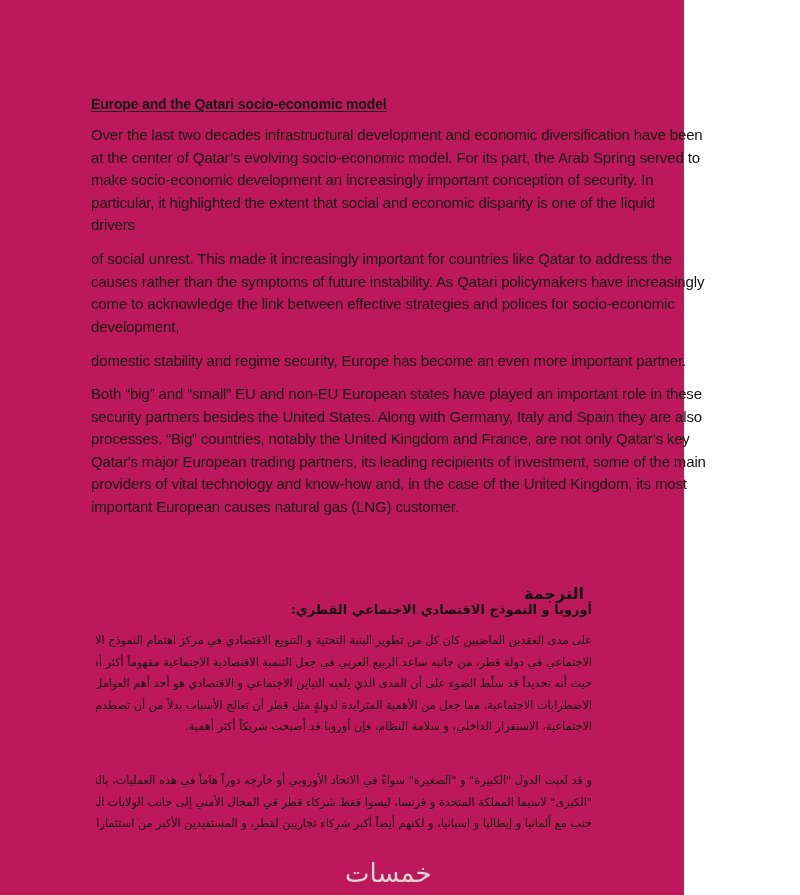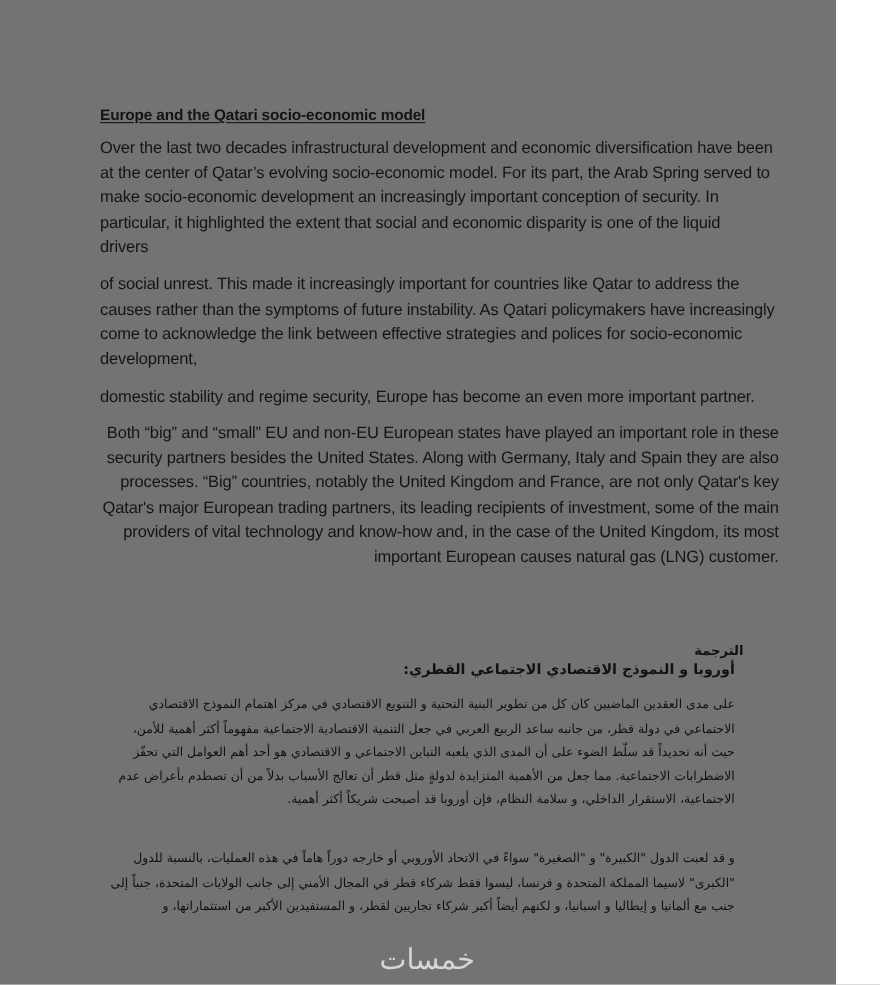--- a/index.html
+++ b/index.html
@@ -10,23 +10,23 @@
     body {
       width: 800px;
       height: 895px;
       position: relative;
       overflow: hidden;
       color: #111111;
     }
     .page {
       position: absolute;
       left: 0; top: 0;
-      width: 760px;
+      width: 684px;
       height: 895px;
-      background: #737373;
+      background: #be185d;
     }
     .en {
       font-family: "Liberation Sans", sans-serif;
       font-size: 15px;
       line-height: 22.6px;
       color: #141414;
       letter-spacing: -0.15px;
     }
     .title {
       position: absolute;
@@ -58,35 +58,34 @@
       width: 640px;
       margin: 0;
       white-space: nowrap;
     }
     .p4 {
       position: absolute;
       left: 91px;
       top: 383px;
       width: 617px;
       margin: 0;
-      text-align: right;
     }
     .p4 .ln { display: block; white-space: nowrap; }
     .p1 .ln, .p2 .ln { display: block; white-space: nowrap; }
 
     .ar {
       font-family: "DejaVu Sans", sans-serif;
       direction: rtl;
       color: #111111;
     }
     .ar-label {
       position: absolute;
-      right: 84px;
+      right: 100px;
       top: 584px;
-      font-size: 12px;
+      font-size: 16px;
       font-weight: bold;
     }
     .ar-title {
       position: absolute;
       right: 92px;
       top: 602px;
       font-size: 13px;
       font-weight: bold;
     }
     .ar-p {

